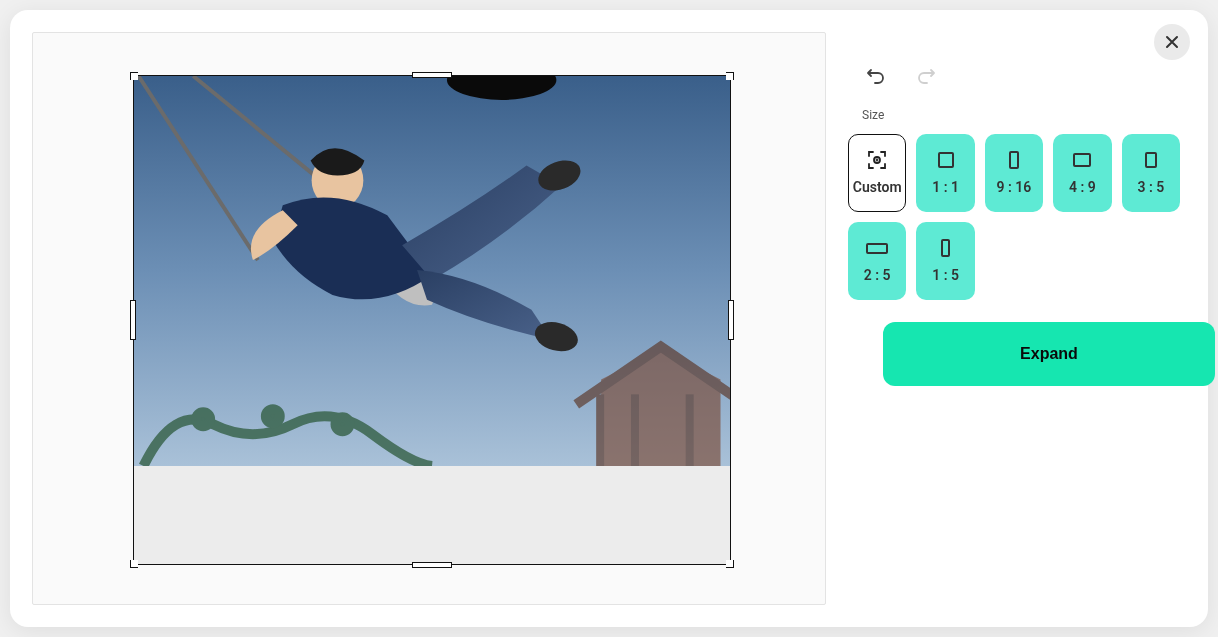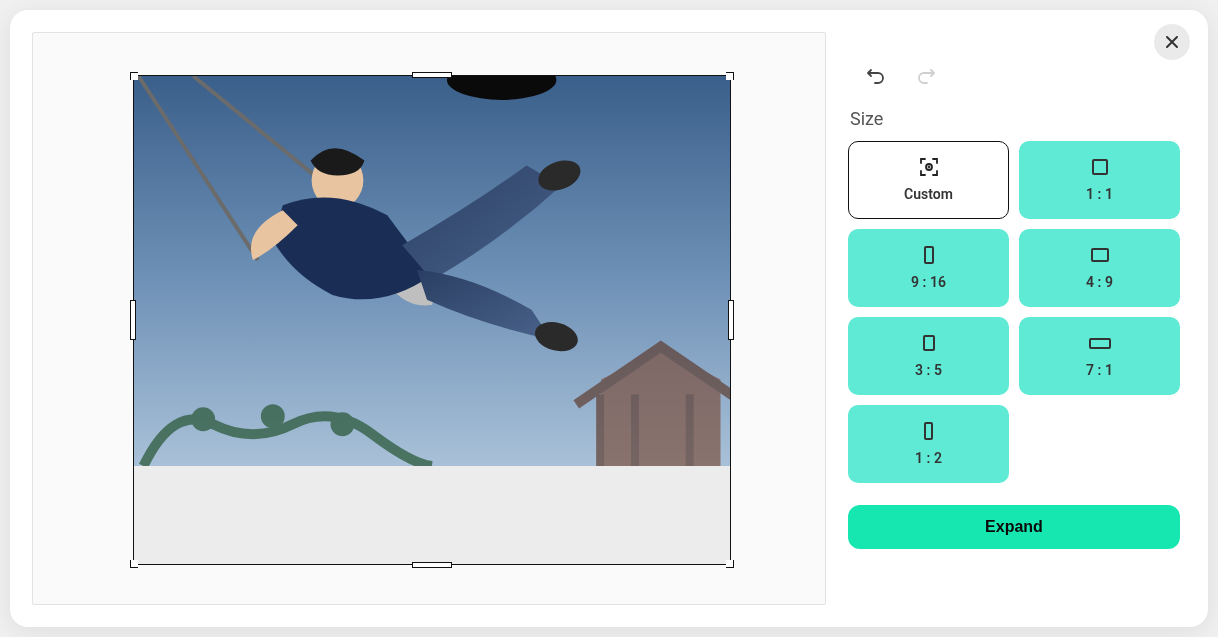--- a/index.html
+++ b/index.html
@@ -99,28 +99,28 @@
   }
   .hist-btn {
     width: 24px; height: 24px;
     display:flex; align-items:center; justify-content:center;
     cursor: pointer;
     color: #444;
   }
   .hist-btn.disabled { color: #cfcfcf; cursor: default; }
 
   .section-label {
-    font-size: 18px;
+    font-size: 12px;
     color: #555;
-    margin: 0 0 12px 2px;
+    margin: 0 0 12px 14px;
   }
 
   .size-grid {
     display: grid;
-    grid-template-columns: repeat(2, 1fr);
+    grid-template-columns: repeat(5, 1fr);
     gap: 10px;
     margin-bottom: 22px;
   }
   .size-opt {
     background: #5eead4;
     border: 1px solid transparent;
     border-radius: 10px;
     height: 78px;
     display: flex;
     flex-direction: column;
@@ -140,29 +140,30 @@
     width: 24px; height: 18px;
     display:flex; align-items:center; justify-content:center;
   }
   .ratio-box {
     border: 2px solid #333;
     border-radius: 2px;
   }
 
   .expand-btn {
     width: 100%;
-    height: 44px;
+    height: 64px;
     background: #1de9b6;
     background: #16e6b0;
     border: none;
     border-radius: 12px;
     font-size: 16px;
     font-weight: 700;
     color: #0a0a0a;
     cursor: pointer;
+    margin-left: 35px;
   }
 </style>
 </head>
 <body>
 
 <div class="modal">
 
   <div class="canvas-pane">
     <div class="canvas-outer">
       <div class="crop-frame">
@@ -289,27 +290,27 @@
         <div class="size-opt">
           <div class="glyph">
             <div class="ratio-box" style="width: 12px; height: 16px;"></div>
           </div>
           <span>3 : 5</span>
         </div>
         <div class="size-opt">
           <div class="glyph">
             <div class="ratio-box" style="width: 22px; height: 11px;"></div>
           </div>
-          <span>7 : 1</span>
+          <span>2 : 5</span>
         </div>
         <div class="size-opt">
           <div class="glyph">
             <div class="ratio-box" style="width: 9px; height: 18px;"></div>
           </div>
-          <span>1 : 2</span>
+          <span>1 : 5</span>
         </div>
       </div>
 
     <button class="expand-btn">
       <span>Expand</span>
     </button>
 
   </div>
 </div>
 

